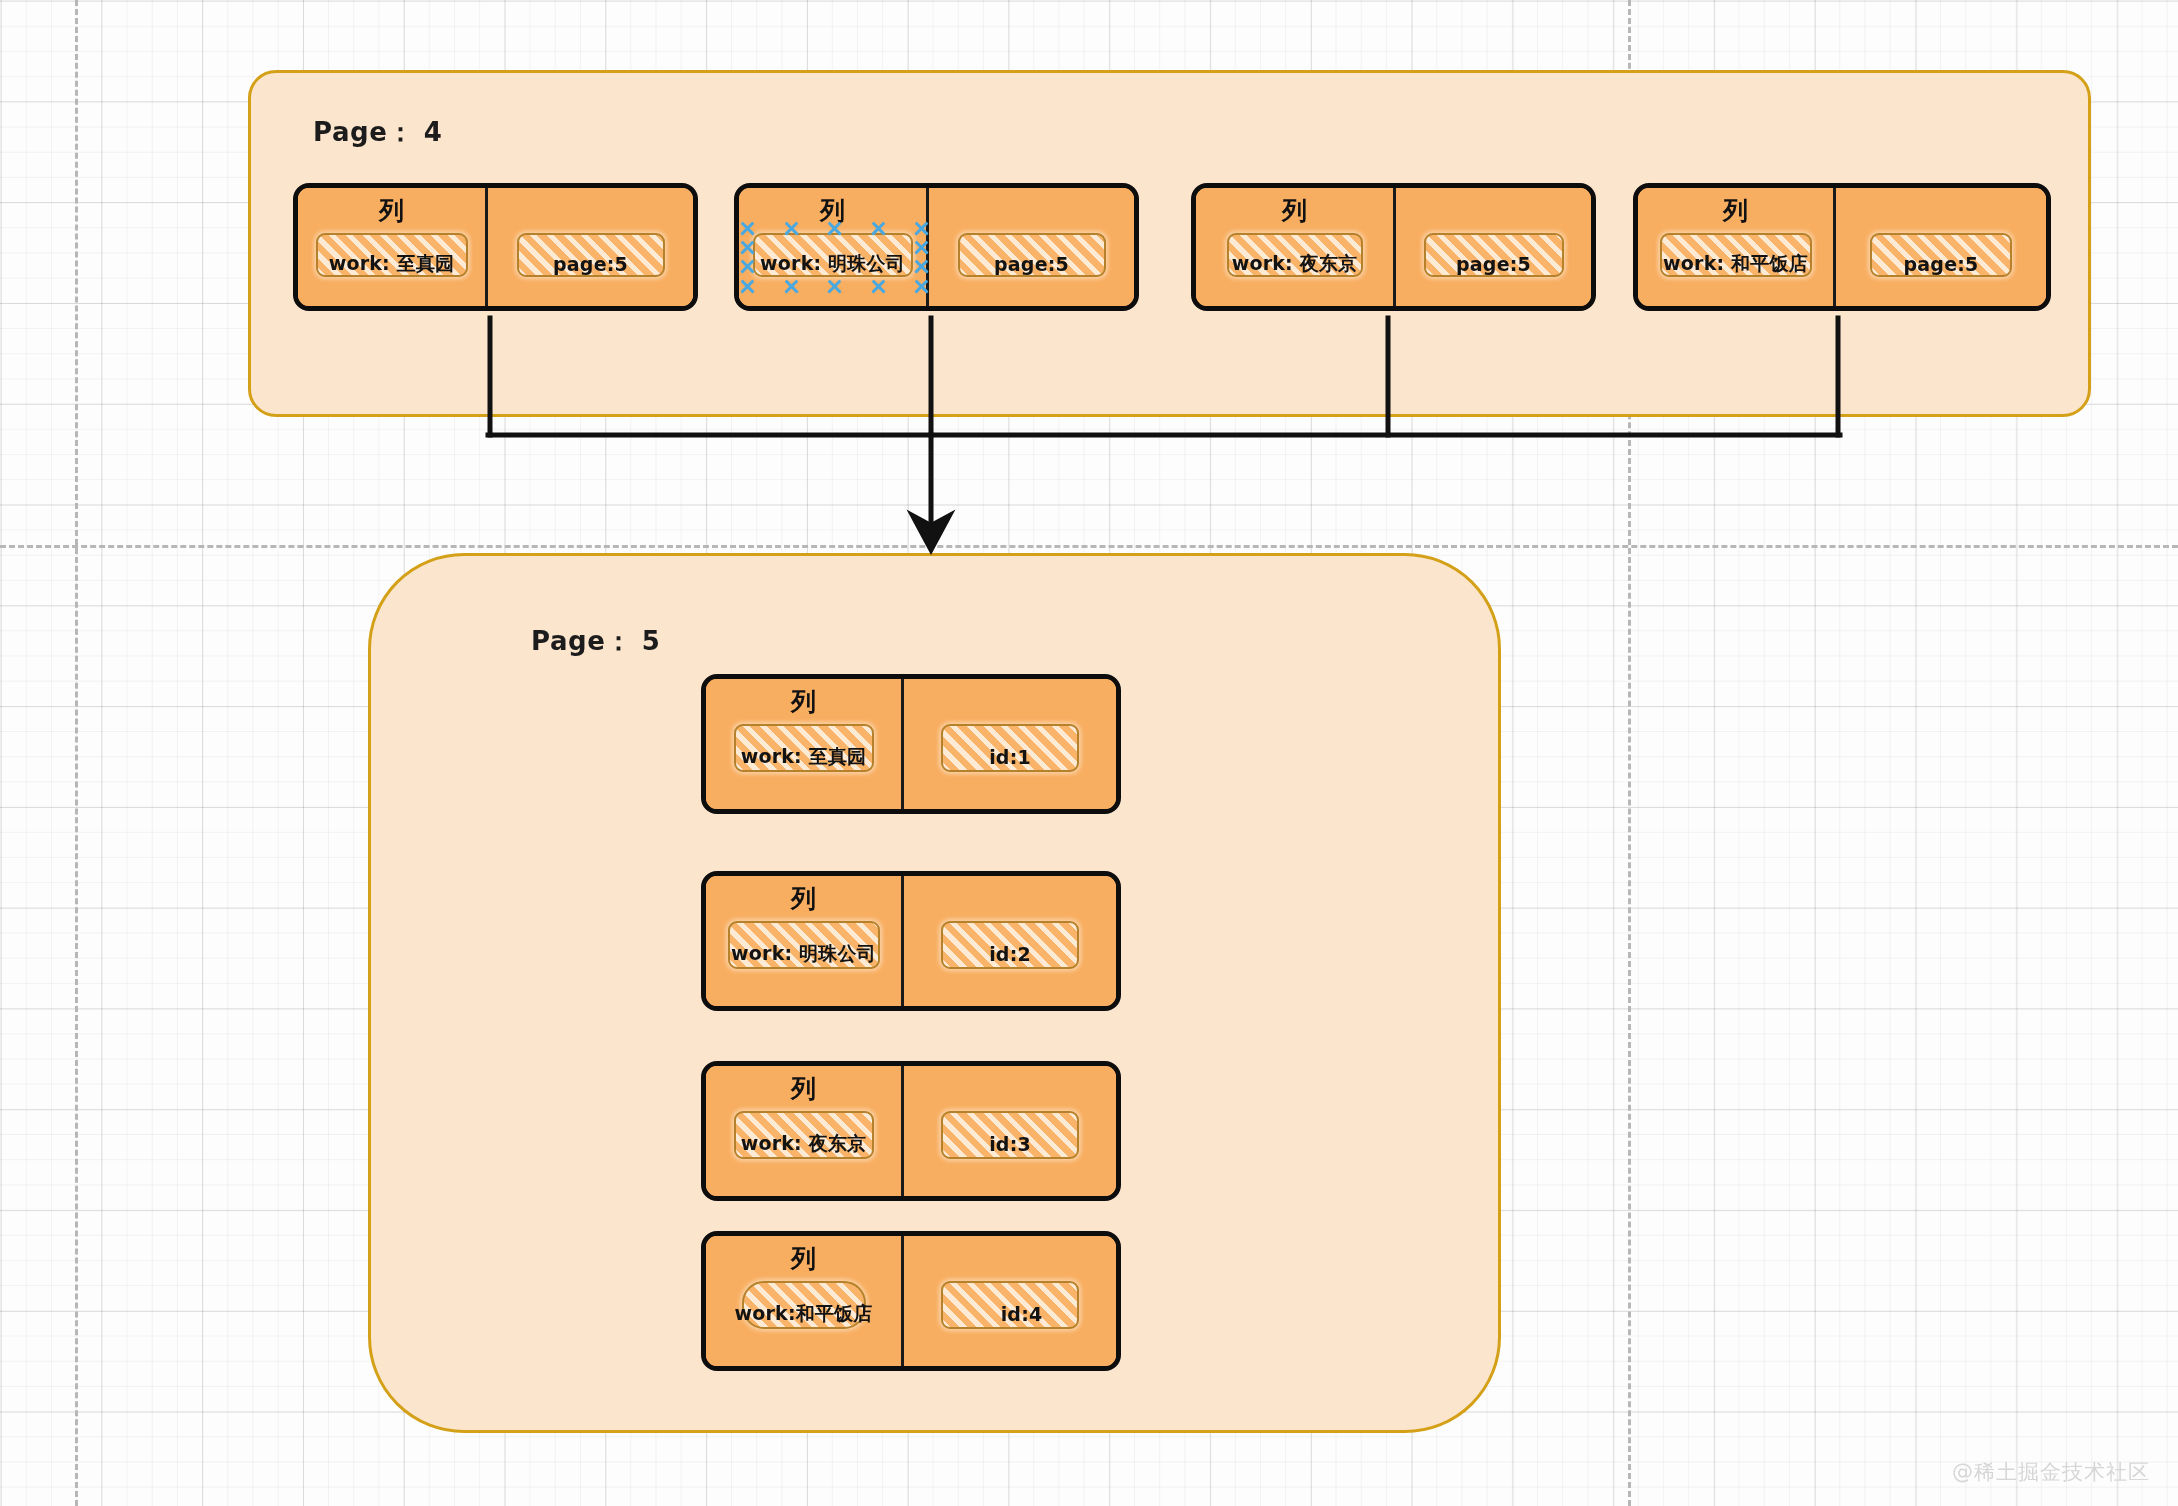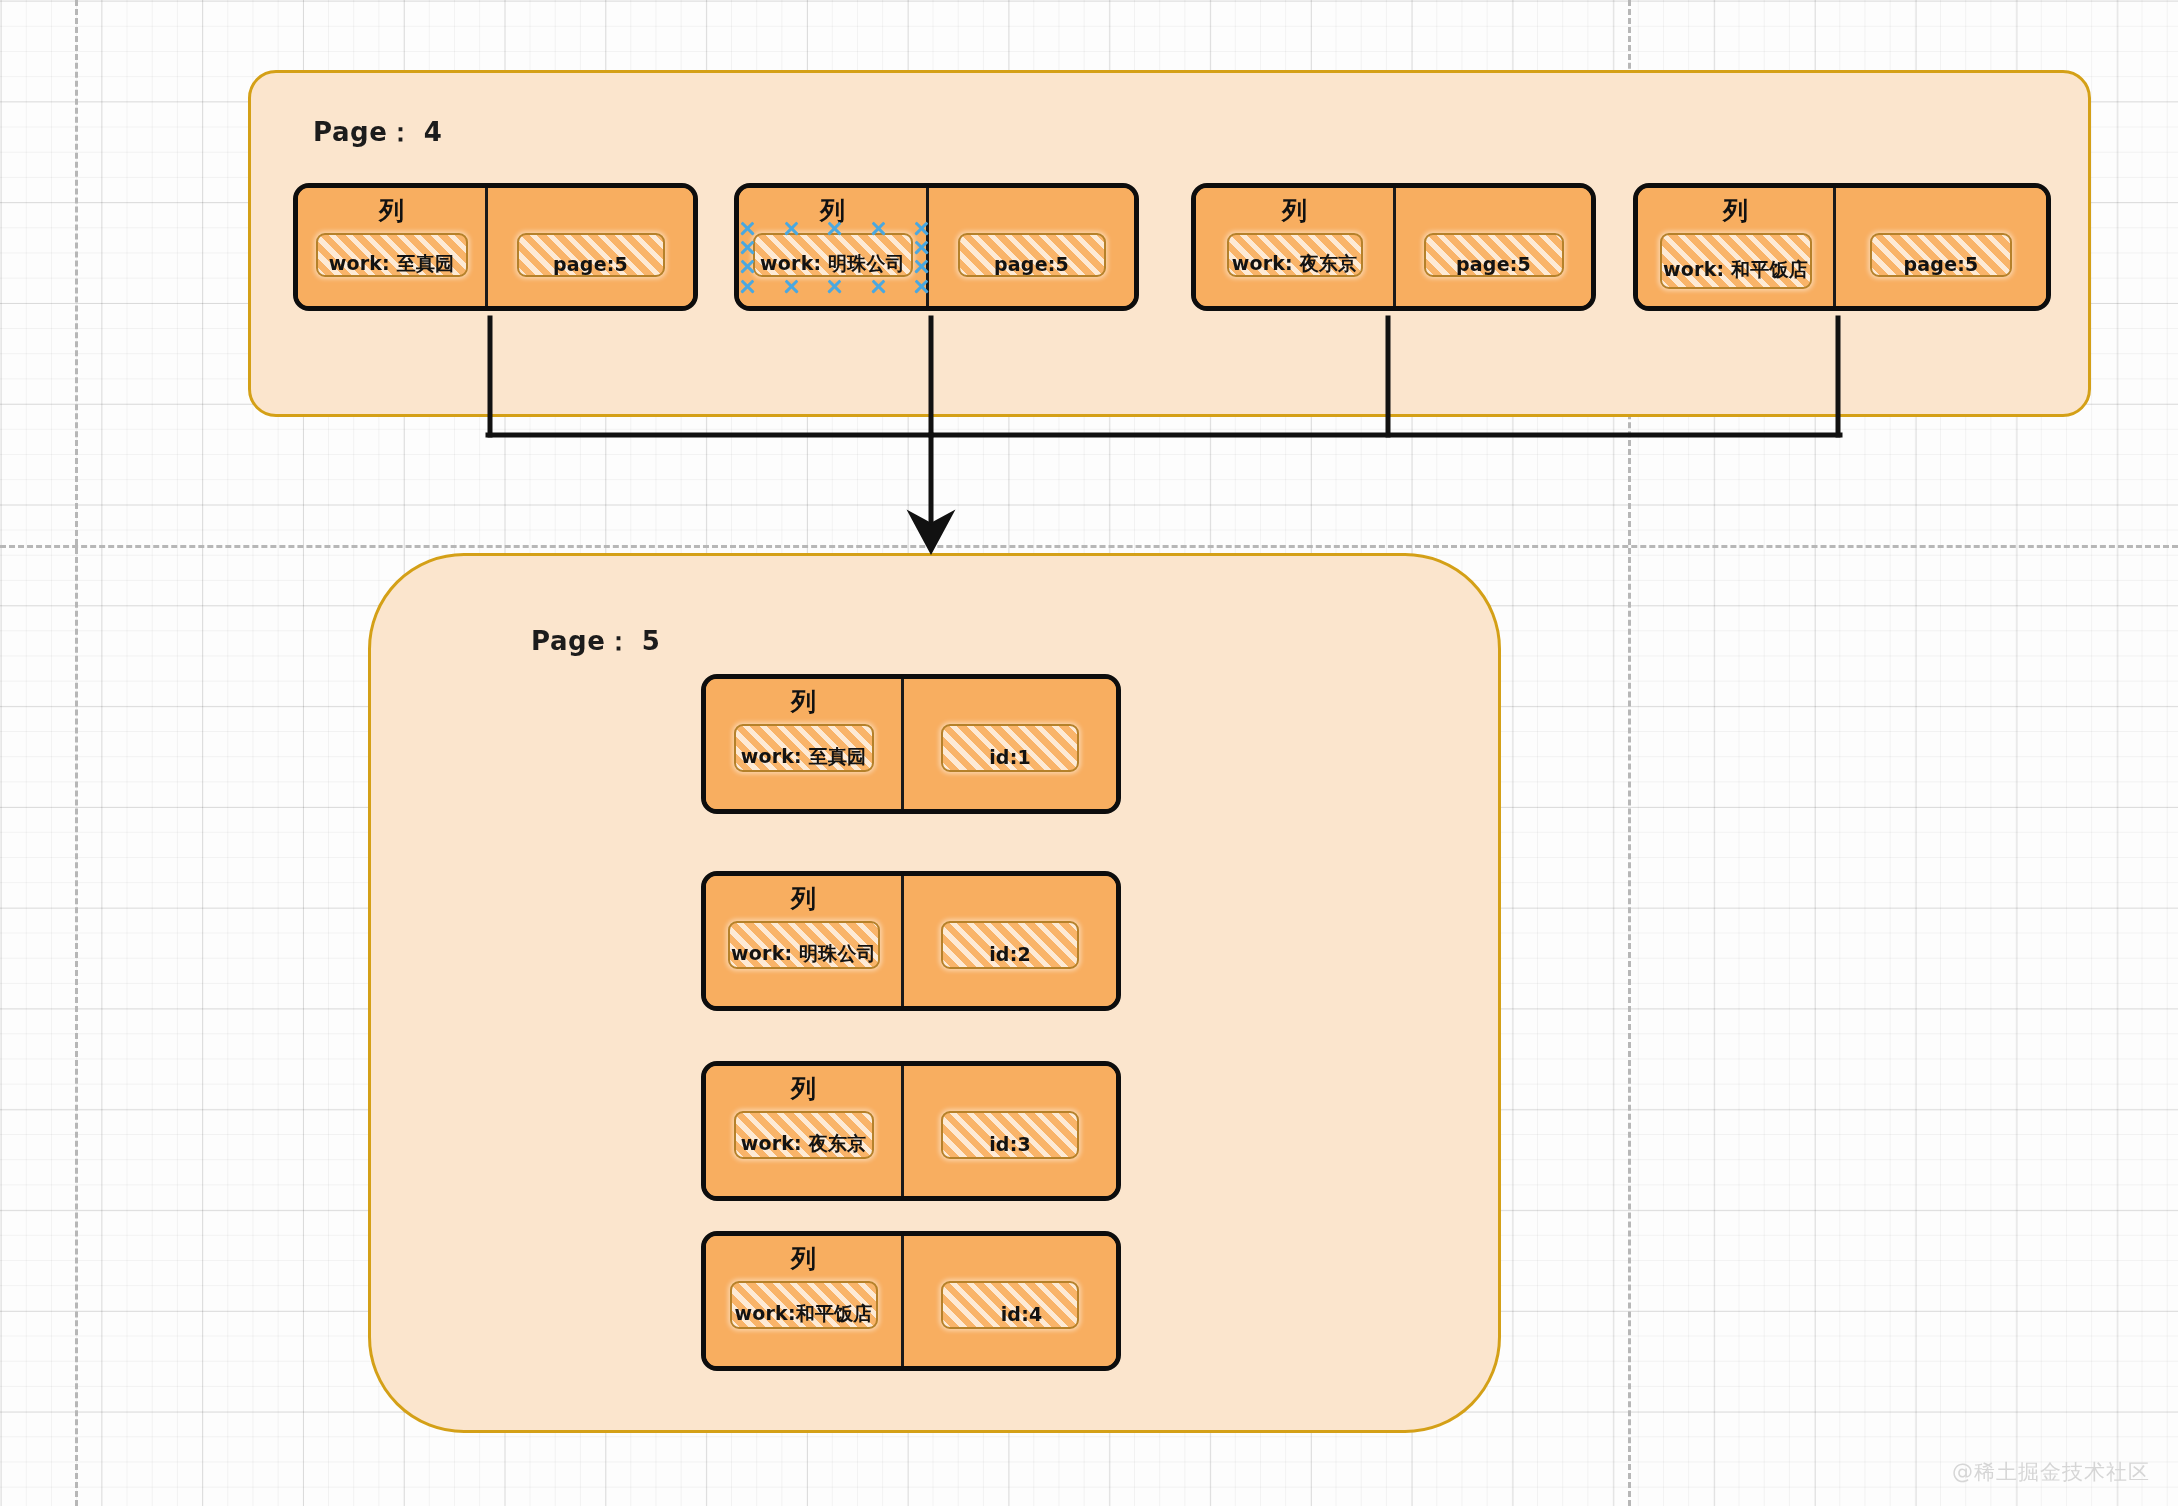--- a/index.html
+++ b/index.html
@@ -248,21 +248,21 @@
       <div class="col-title blank">列</div>
       <div class="chip" style="width:140px; height:44px;">
         <span>page:5</span>
       </div>
     </div>
   </div>
 
   <div class="col-card" style="left:1382px; top:110px; width:418px; height:128px;">
     <div class="col-half left" style="width:198px;">
       <div class="col-title">列</div>
-      <div class="chip" style="width:152px; height:56px;">
+      <div class="chip" style="width:152px; height:44px;">
         <span>work: 和平饭店</span>
       </div>
     </div>
     <div class="col-half" style="width:210px;">
       <div class="col-title blank">列</div>
       <div class="chip" style="width:142px; height:44px;">
         <span>page:5</span>
       </div>
     </div>
   </div>
@@ -312,21 +312,21 @@
       <div class="col-title blank">列</div>
       <div class="chip" style="width:138px; height:48px;">
         <span>id:3</span>
       </div>
     </div>
   </div>
 
   <div class="col-card" style="left:330px; top:675px; width:420px; height:140px;">
     <div class="col-half left" style="width:198px;">
       <div class="col-title">列</div>
-      <div class="chip" style="width:148px; height:48px;">
+      <div class="chip" style="width:124px; height:48px;border-radius:22px;">
         <span>work:和平饭店</span>
       </div>
     </div>
     <div class="col-half" style="width:212px;">
       <div class="col-title blank">列</div>
       <div class="chip" style="width:138px; height:48px;padding-left:23px;">
         <span>id:4</span>
       </div>
     </div>
   </div>

